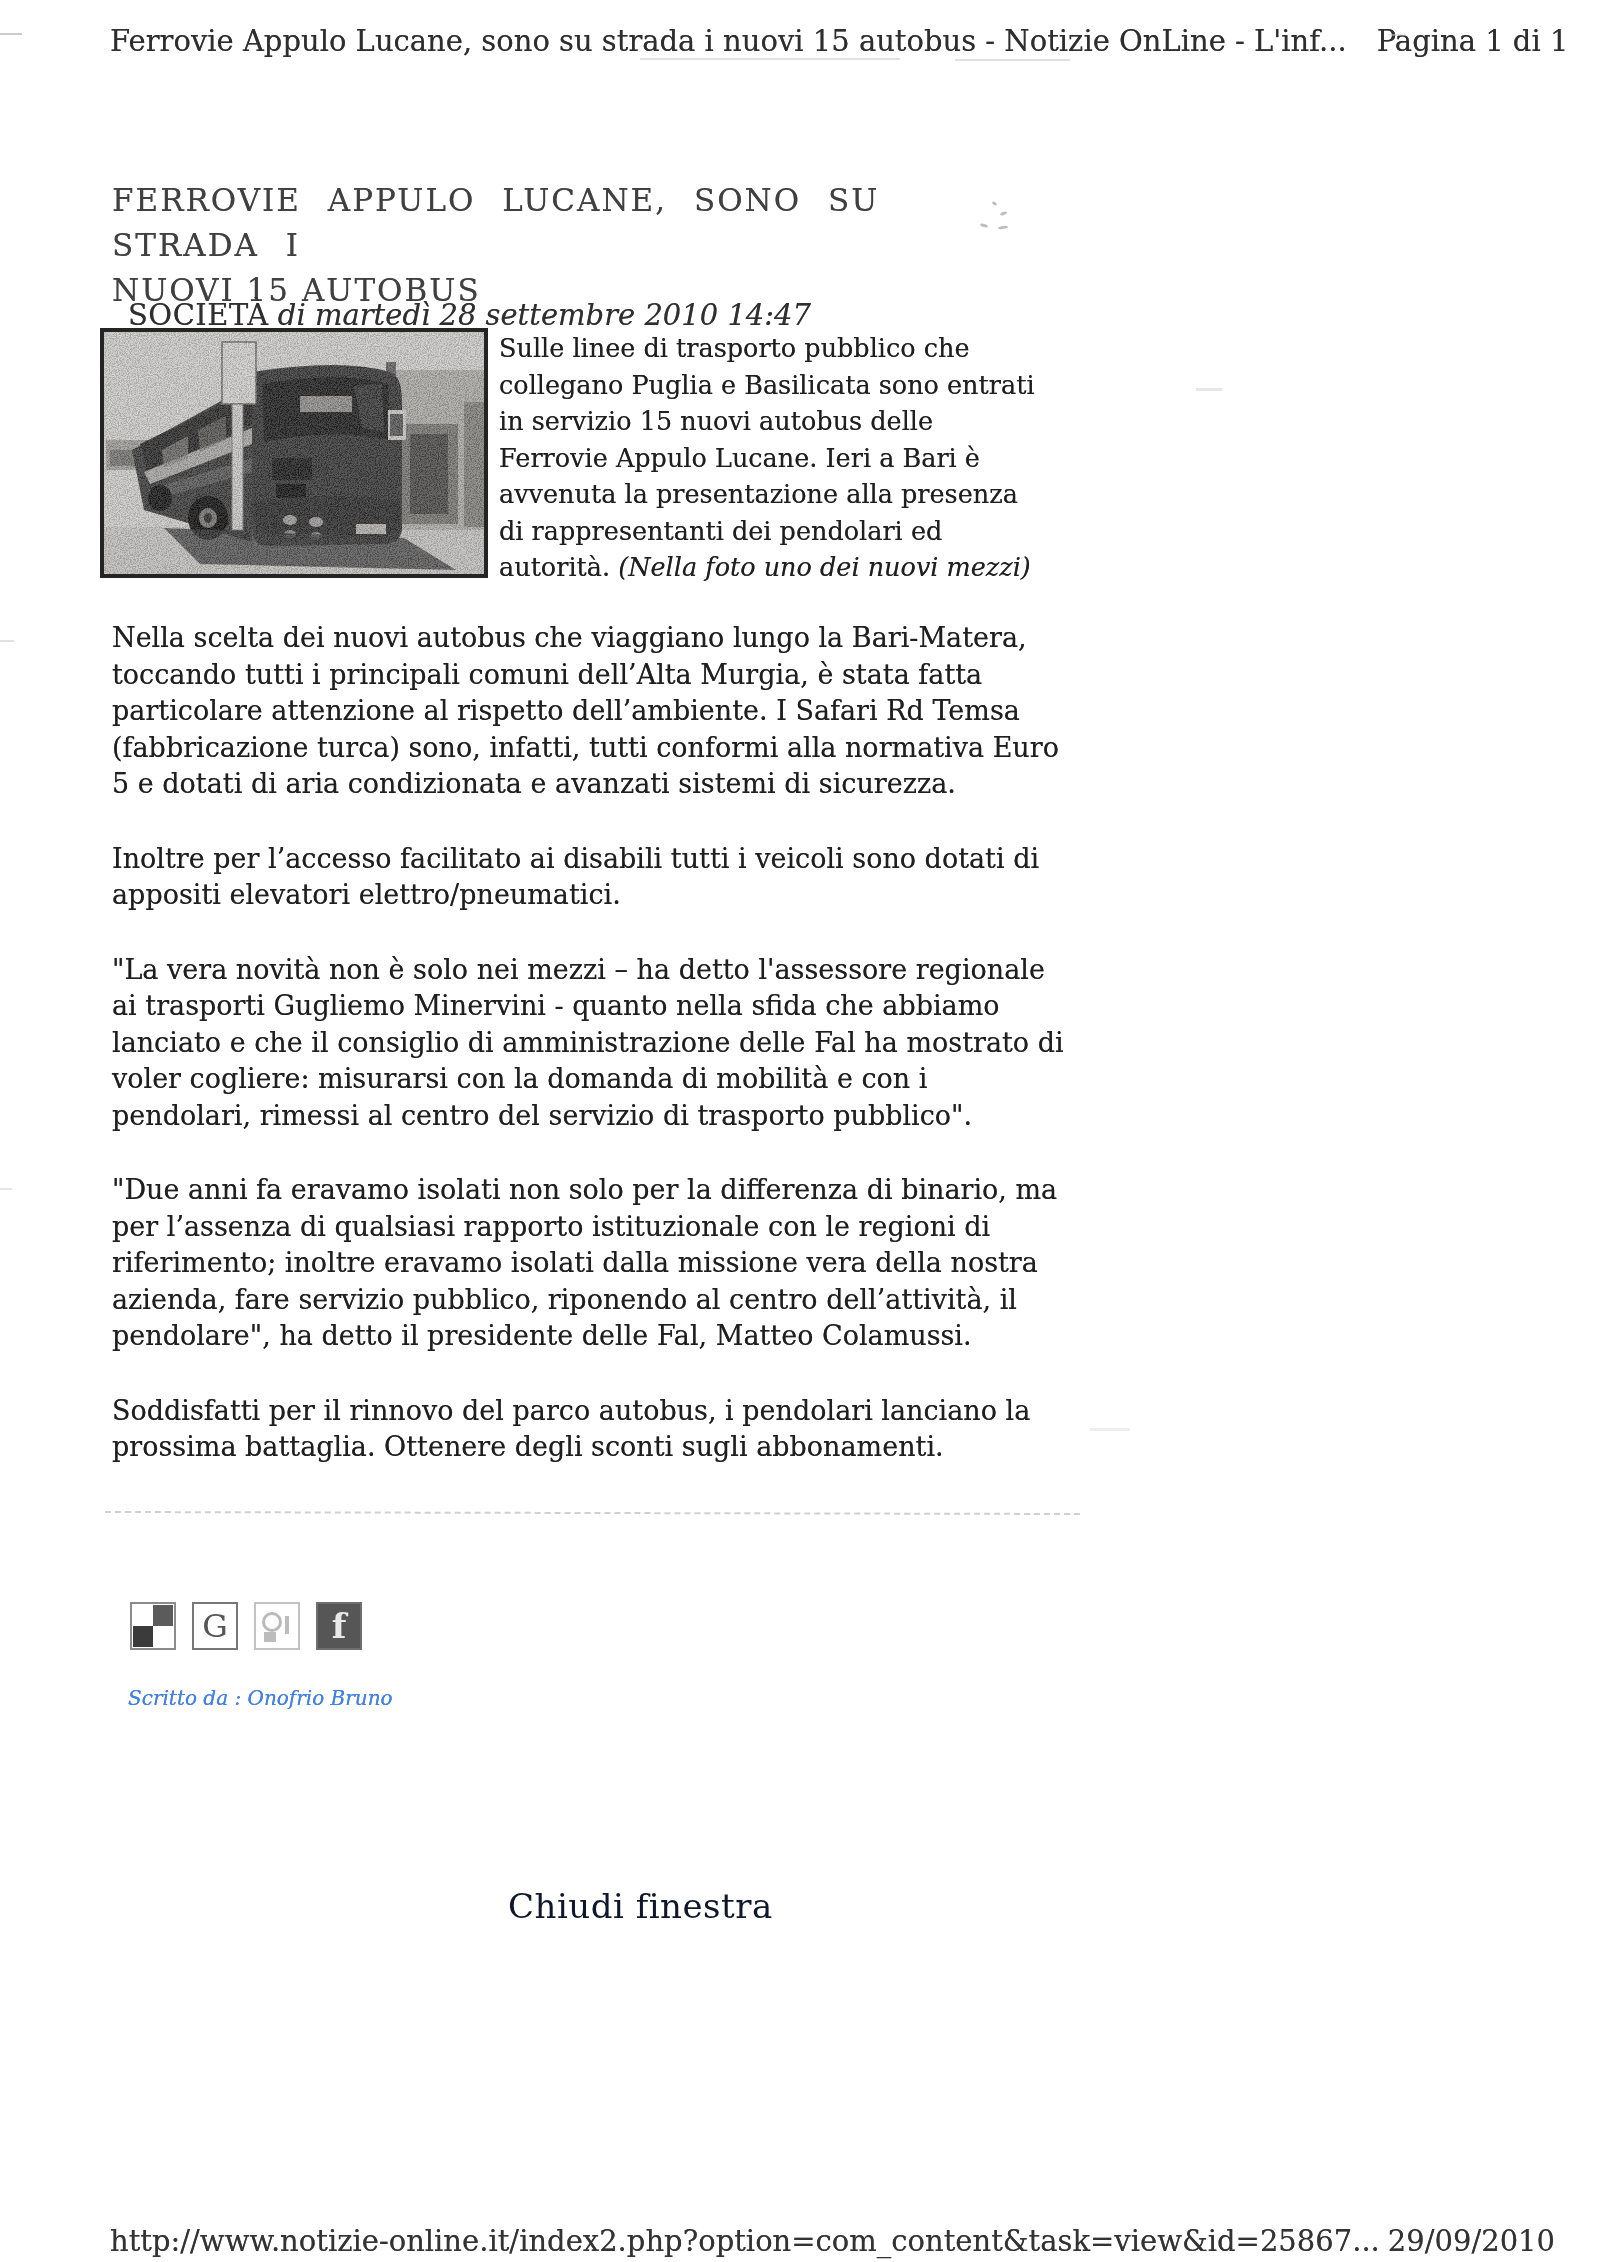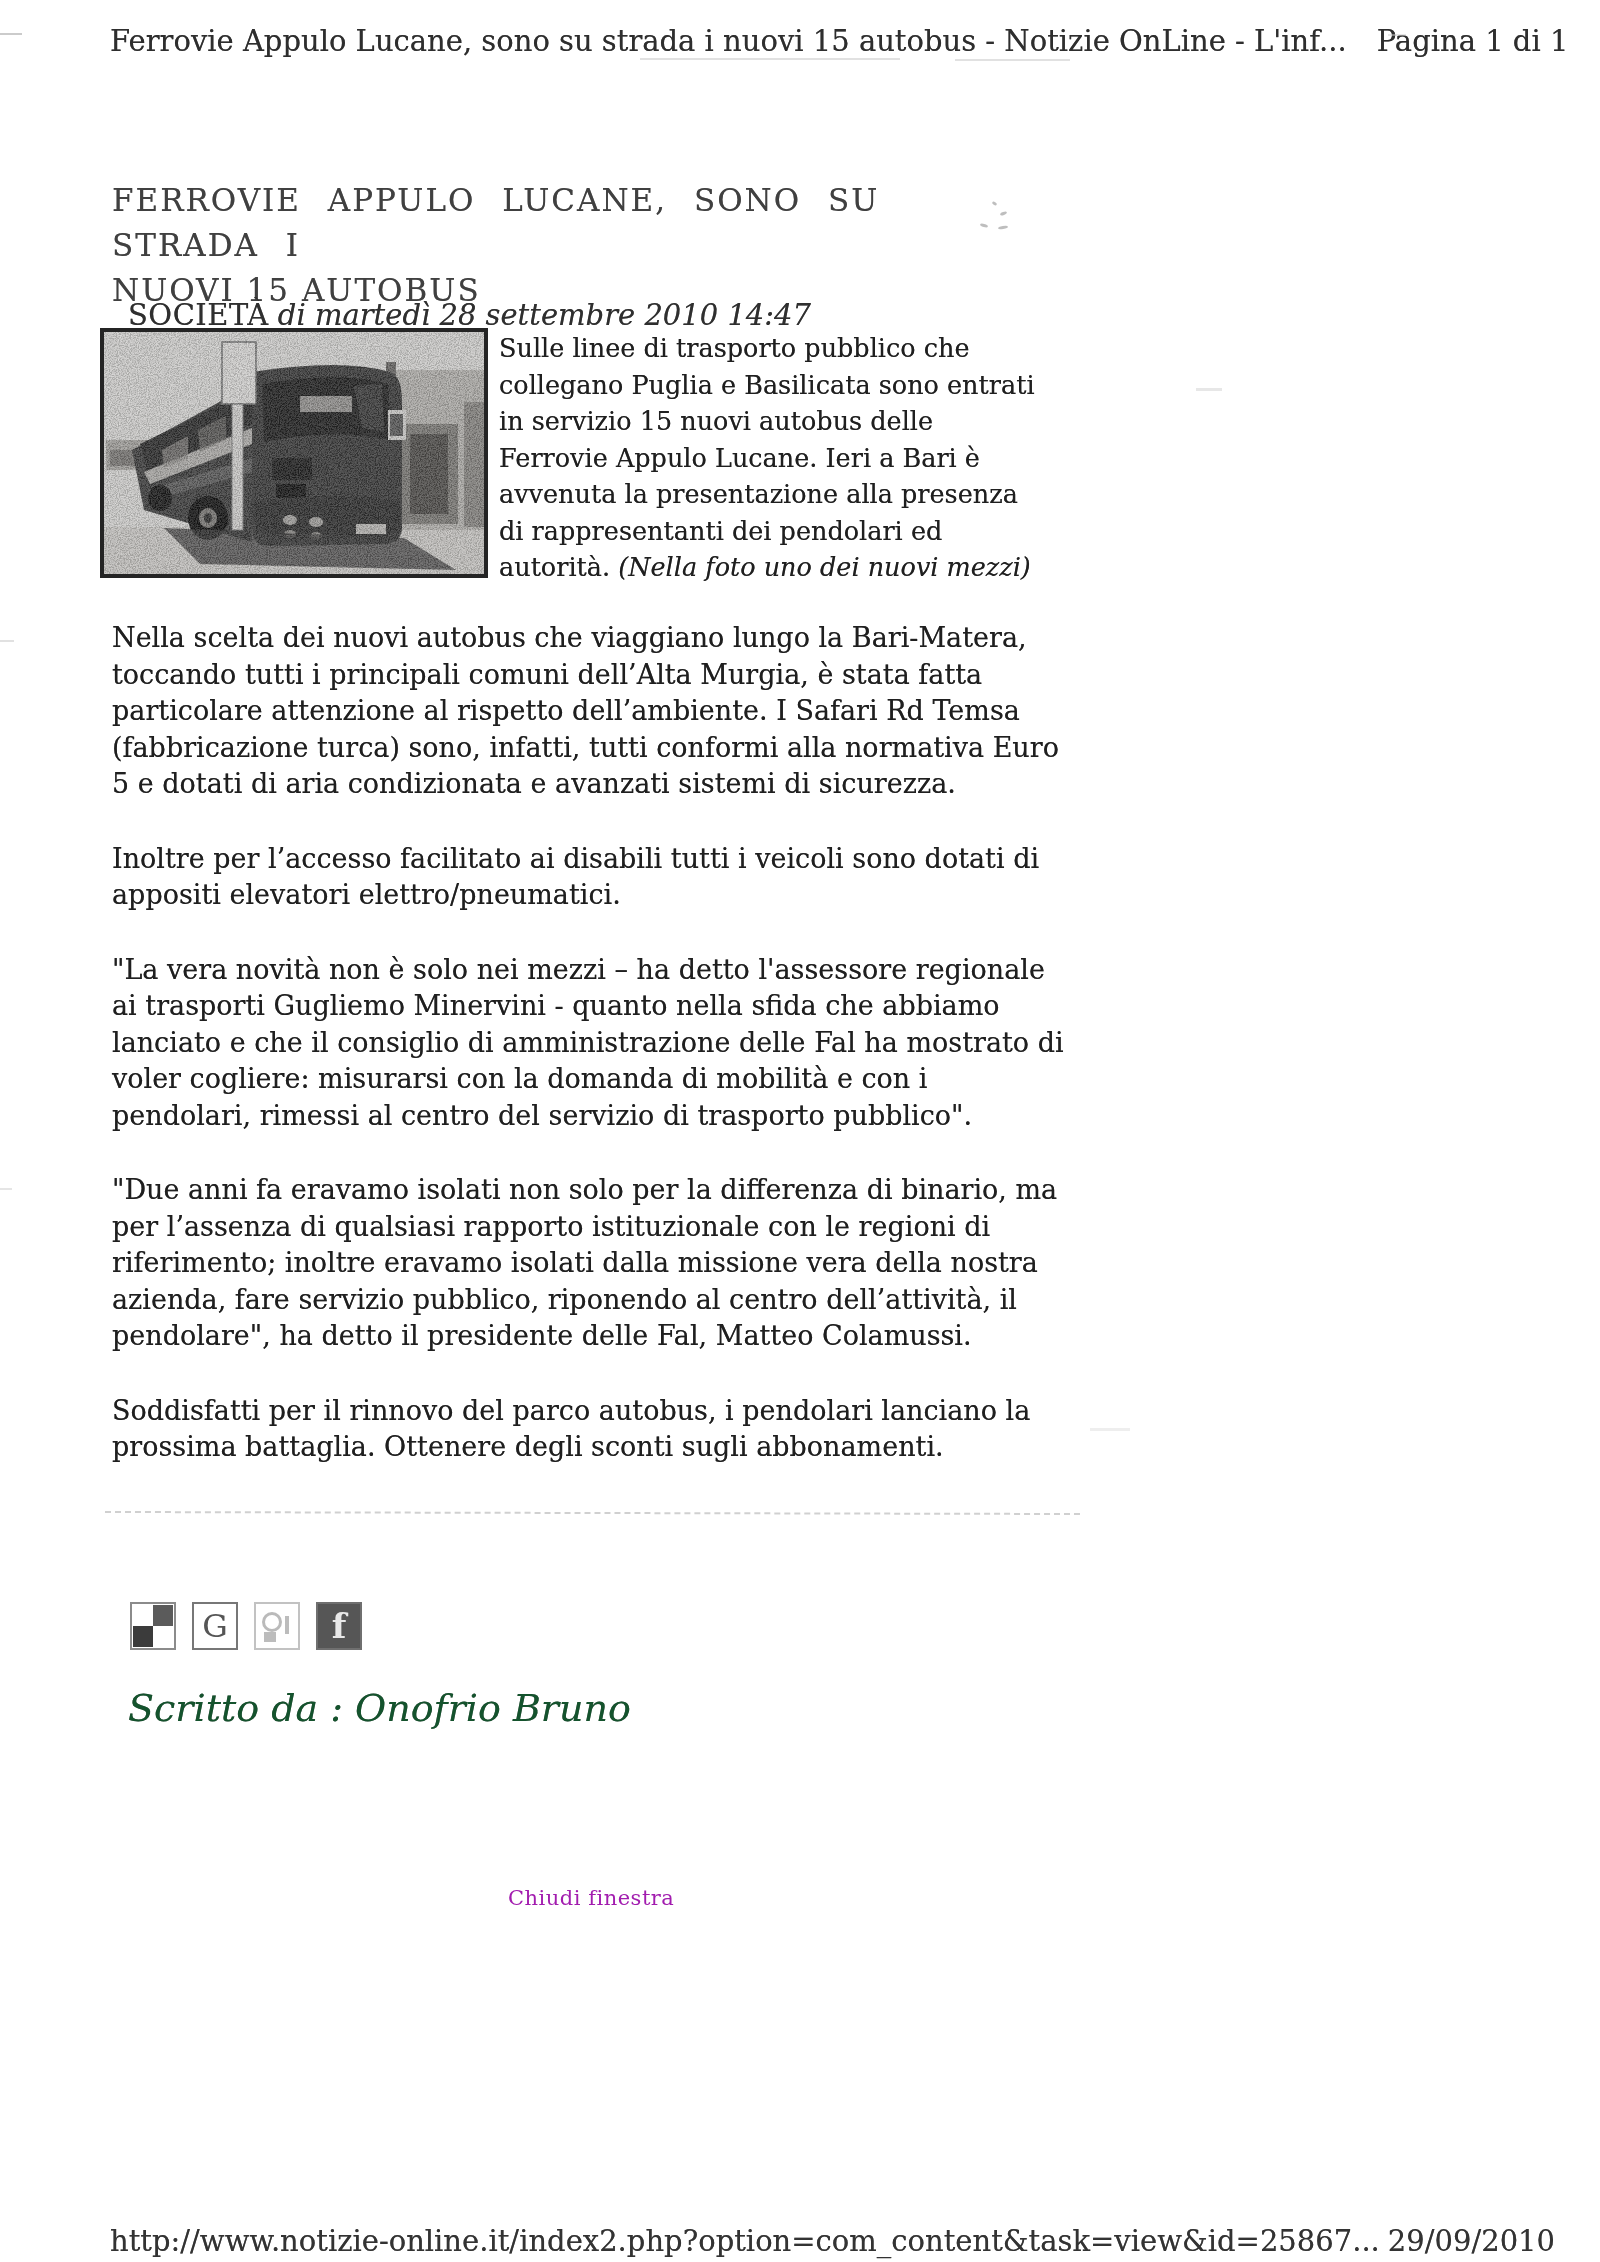--- a/index.html
+++ b/index.html
@@ -92,25 +92,25 @@
   .ic.ok{border-color:#c2c2c2;}
   .ic.ok b{position:absolute;left:6px;top:8px;width:14px;height:14px;border-radius:50%;
            border:3px solid #a9a9a9;opacity:.8;}
   .ic.ok i{position:absolute;right:9px;top:12px;width:4px;height:18px;background:#ababab;opacity:.8;}
   .ic.ok u{position:absolute;left:8px;bottom:6px;width:12px;height:10px;background:#9f9f9f;opacity:.7;}
   .ic.fb{border-color:#6f6f6f;background:#565656;display:flex;align-items:center;justify-content:center;
          font-size:34px;color:#e8e8e8;font-family:"DejaVu Serif",serif;font-weight:bold;}
   
   .author{
     position:absolute;left:128px;top:1686px;
-    font-size:38px;font-style:italic;color:#14532d;text-shadow:0 0 .5px #777;text-align:center;
+    font-size:20px;font-style:italic;color:#3b82f6;text-shadow:0 0 .5px #777;text-align:center;
   }
   .close{
     position:absolute;left:508px;top:1886px;
-    font-size:21px;color:#a21caf;letter-spacing:.5px;
+    font-size:34px;color:#0f172a;letter-spacing:.5px;
   }
   
   .footer{
     position:absolute;left:110px;top:2182px;width:1445px;
     display:flex;justify-content:space-between;align-items:baseline;
     font-size:29px;color:#333;text-shadow:0 0 .5px #777;white-space:nowrap;margin-top:42px;
   }
   
   .speck{position:absolute;background:#cfcfcf;opacity:.5;}
 </style>

